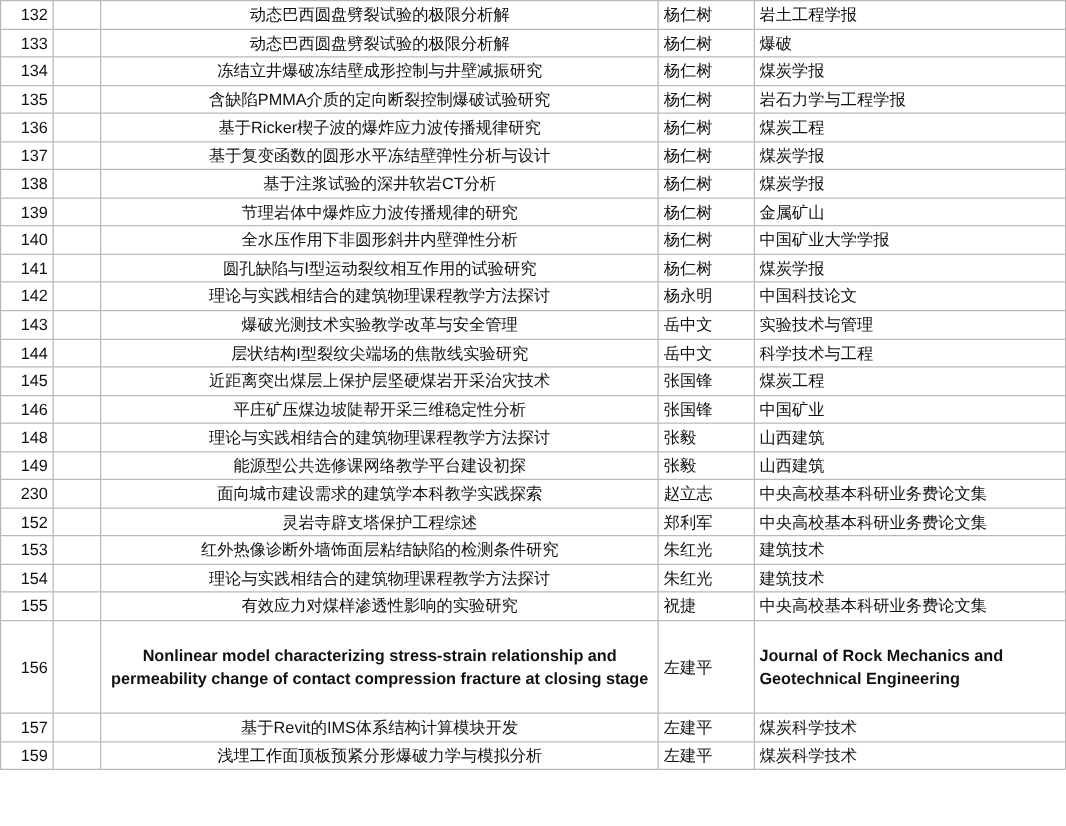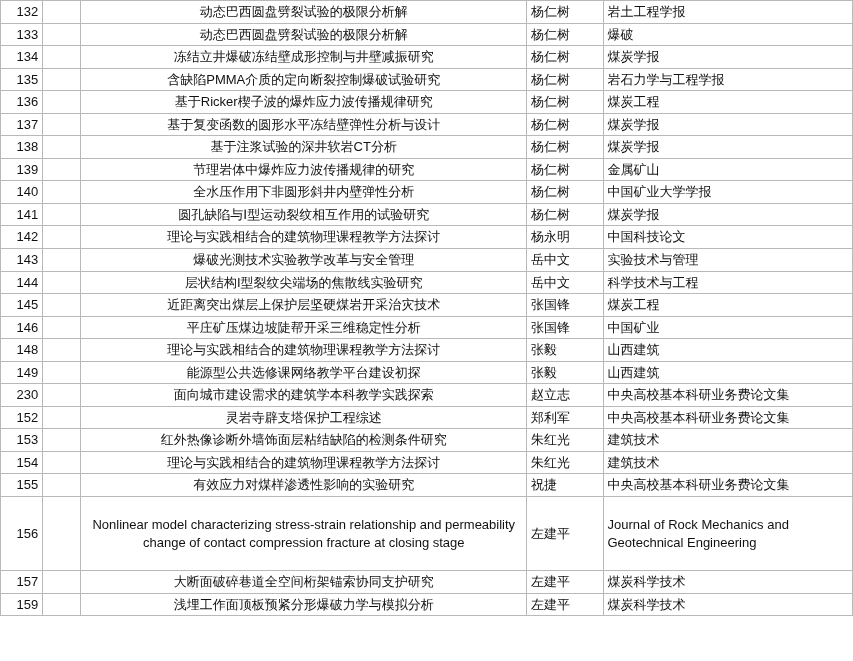--- a/index.html
+++ b/index.html
@@ -56,20 +56,21 @@
     width: 248px;
     text-align: left;
     padding-left: 6px;
   }
   tr.tall td {
     height: 74px;
   }
   tr.tall td.col-title,
   tr.tall td.col-journal {
     vertical-align: middle;
+    font-weight: bold;
   }
 </style>
 </head>
 <body>
 
 <div class="sheet">
   <table class="pub-table">
     <tbody>
 
     <tr>
@@ -229,21 +230,21 @@
         <tr class="tall">
           <td class="col-idx">156</td>
           <td class="col-blank"></td>
           <td class="col-title">Nonlinear model characterizing stress-strain relationship and permeability change of contact compression fracture at closing stage</td>
           <td class="col-author">左建平</td>
           <td class="col-journal">Journal of Rock Mechanics and Geotechnical Engineering</td>
         </tr>
         <tr>
           <td class="col-idx">157</td>
           <td class="col-blank"></td>
-          <td class="col-title">大断面破碎巷道全空间桁架锚索协同支护研究</td>
+          <td class="col-title">基于Revit的IMS体系结构计算模块开发</td>
           <td class="col-author">左建平</td>
           <td class="col-journal">煤炭科学技术</td>
         </tr>
         <tr>
           <td class="col-idx">159</td>
           <td class="col-blank"></td>
           <td class="col-title">浅埋工作面顶板预紧分形爆破力学与模拟分析</td>
           <td class="col-author">左建平</td>
           <td class="col-journal">煤炭科学技术</td>
         </tr>

